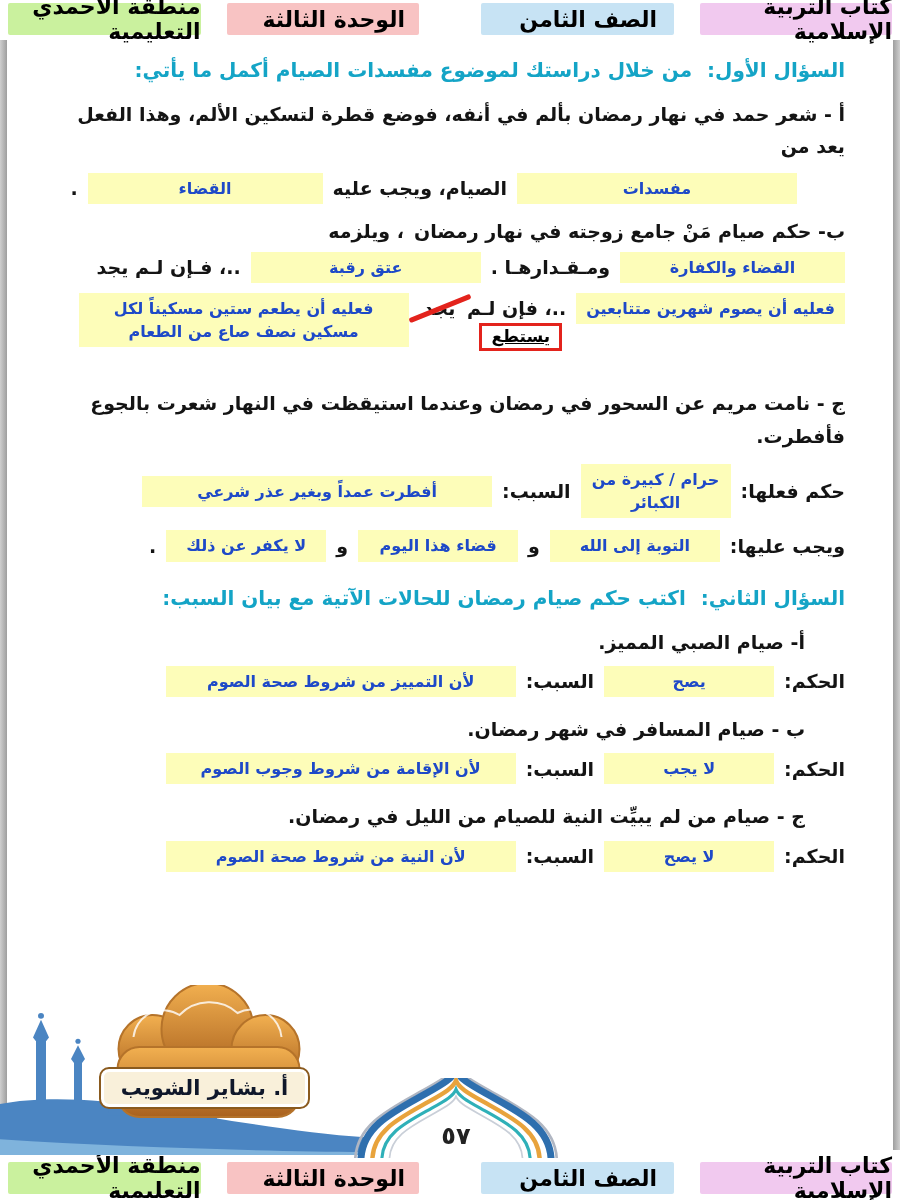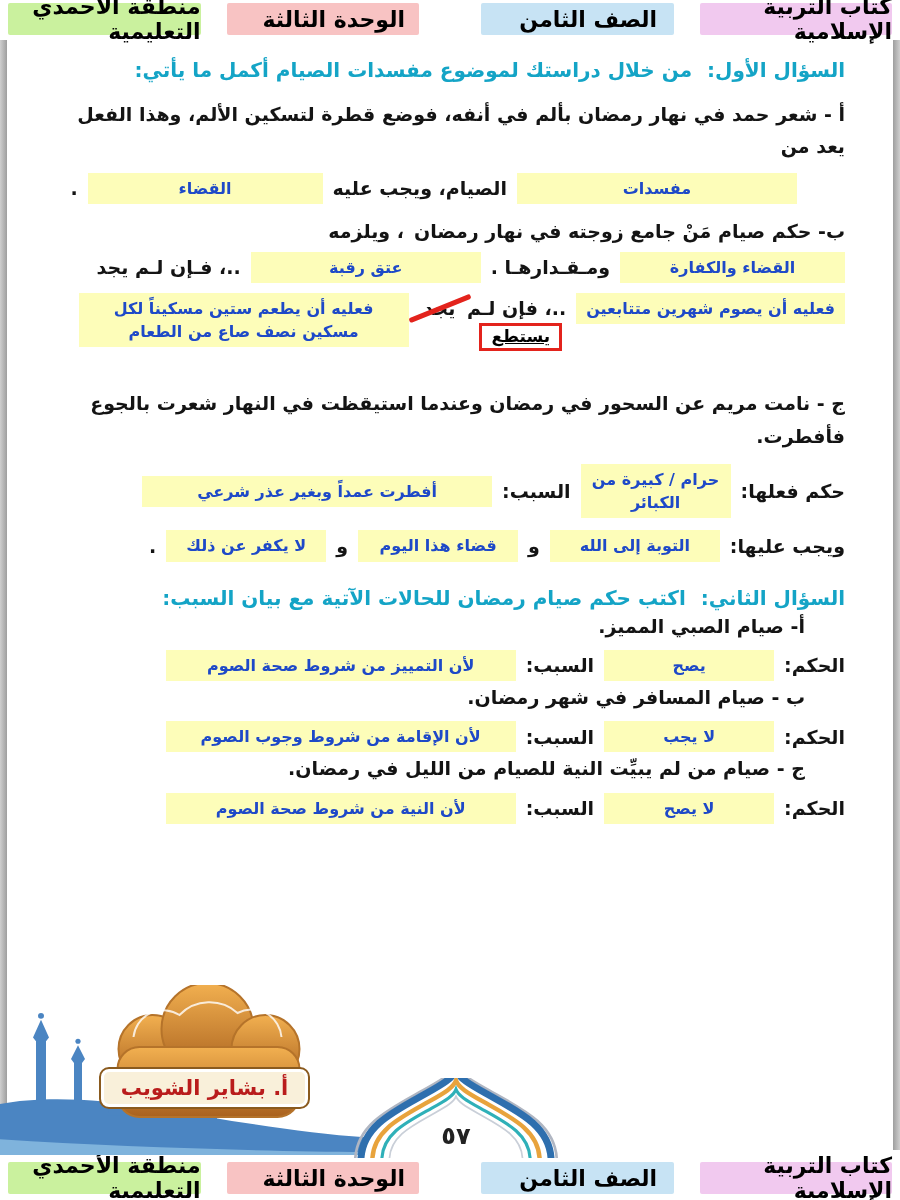--- a/index.html
+++ b/index.html
@@ -53,30 +53,30 @@
   .crossed::after { content:""; position:absolute; left:-12px; right:-12px; top:42%; height:5px;
                     background:#e3231c; transform:rotate(-22deg); border-radius:2px; }
   .correction { position:absolute; top:30px; right:4px; border:3px solid #e3231c; background:#fff;
                 padding:0 9px 2px; font-weight:bold; color:#000; text-decoration:underline;
                 font-size:17px; white-space:nowrap; z-index:3; }
 
   .pc { margin-top:6px; }
   .pc .row { margin-top:12px; }
 
   .q2 { margin-top:24px; }
-  .q2-part { margin-top:0; }
+  .q2-part { margin-top:16px; }
   .q2-part .body-line { padding-right:40px; }
   .q2-part .row { margin-top:8px; }
 
   
   .stamp { position:absolute; left:95px; top:985px; width:225px; height:140px; z-index:4; }
   .stamp svg { position:absolute; inset:0; width:100%; height:100%; }
   .stamp-name { position:absolute; left:4px; right:10px; bottom:16px; background:#f9f0da;
                 border:2px solid #8a5a1e; border-radius:10px; box-shadow:inset 0 0 0 3px #fff;
-                text-align:center; font-weight:bold; font-size:21px; color:#b91c1c; padding:7px 4px; }
+                text-align:center; font-weight:bold; font-size:21px; color:#0f172a; padding:7px 4px; }
 
   
   .mosque { position:absolute; left:0; top:1008px; width:365px; height:147px; z-index:2; }
 
   
   .dome-wrap { position:absolute; left:331px; top:1078px; width:250px; height:80px; z-index:2;text-decoration:underline; }
   .dome-wrap svg { position:absolute; inset:0; width:100%; height:100%; }
   .page-number { position:absolute; left:0; width:100%; top:44px; text-align:center;
                  font-size:24px; font-weight:bold; color:#222; }
 </style>

